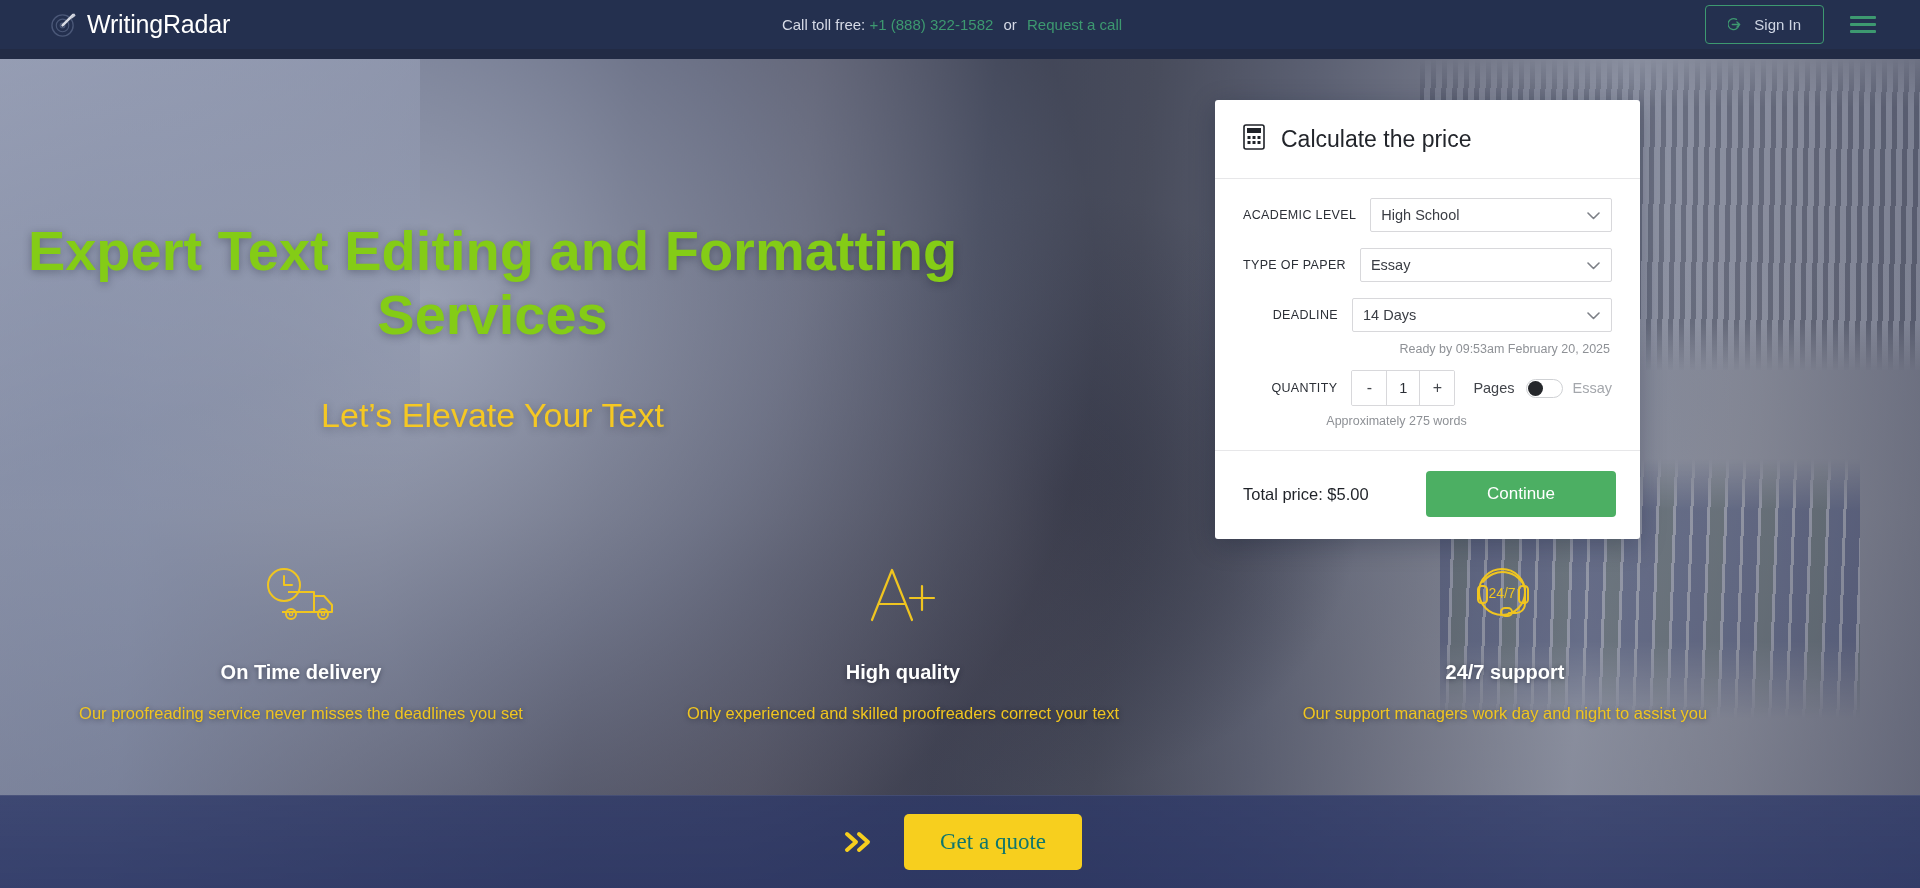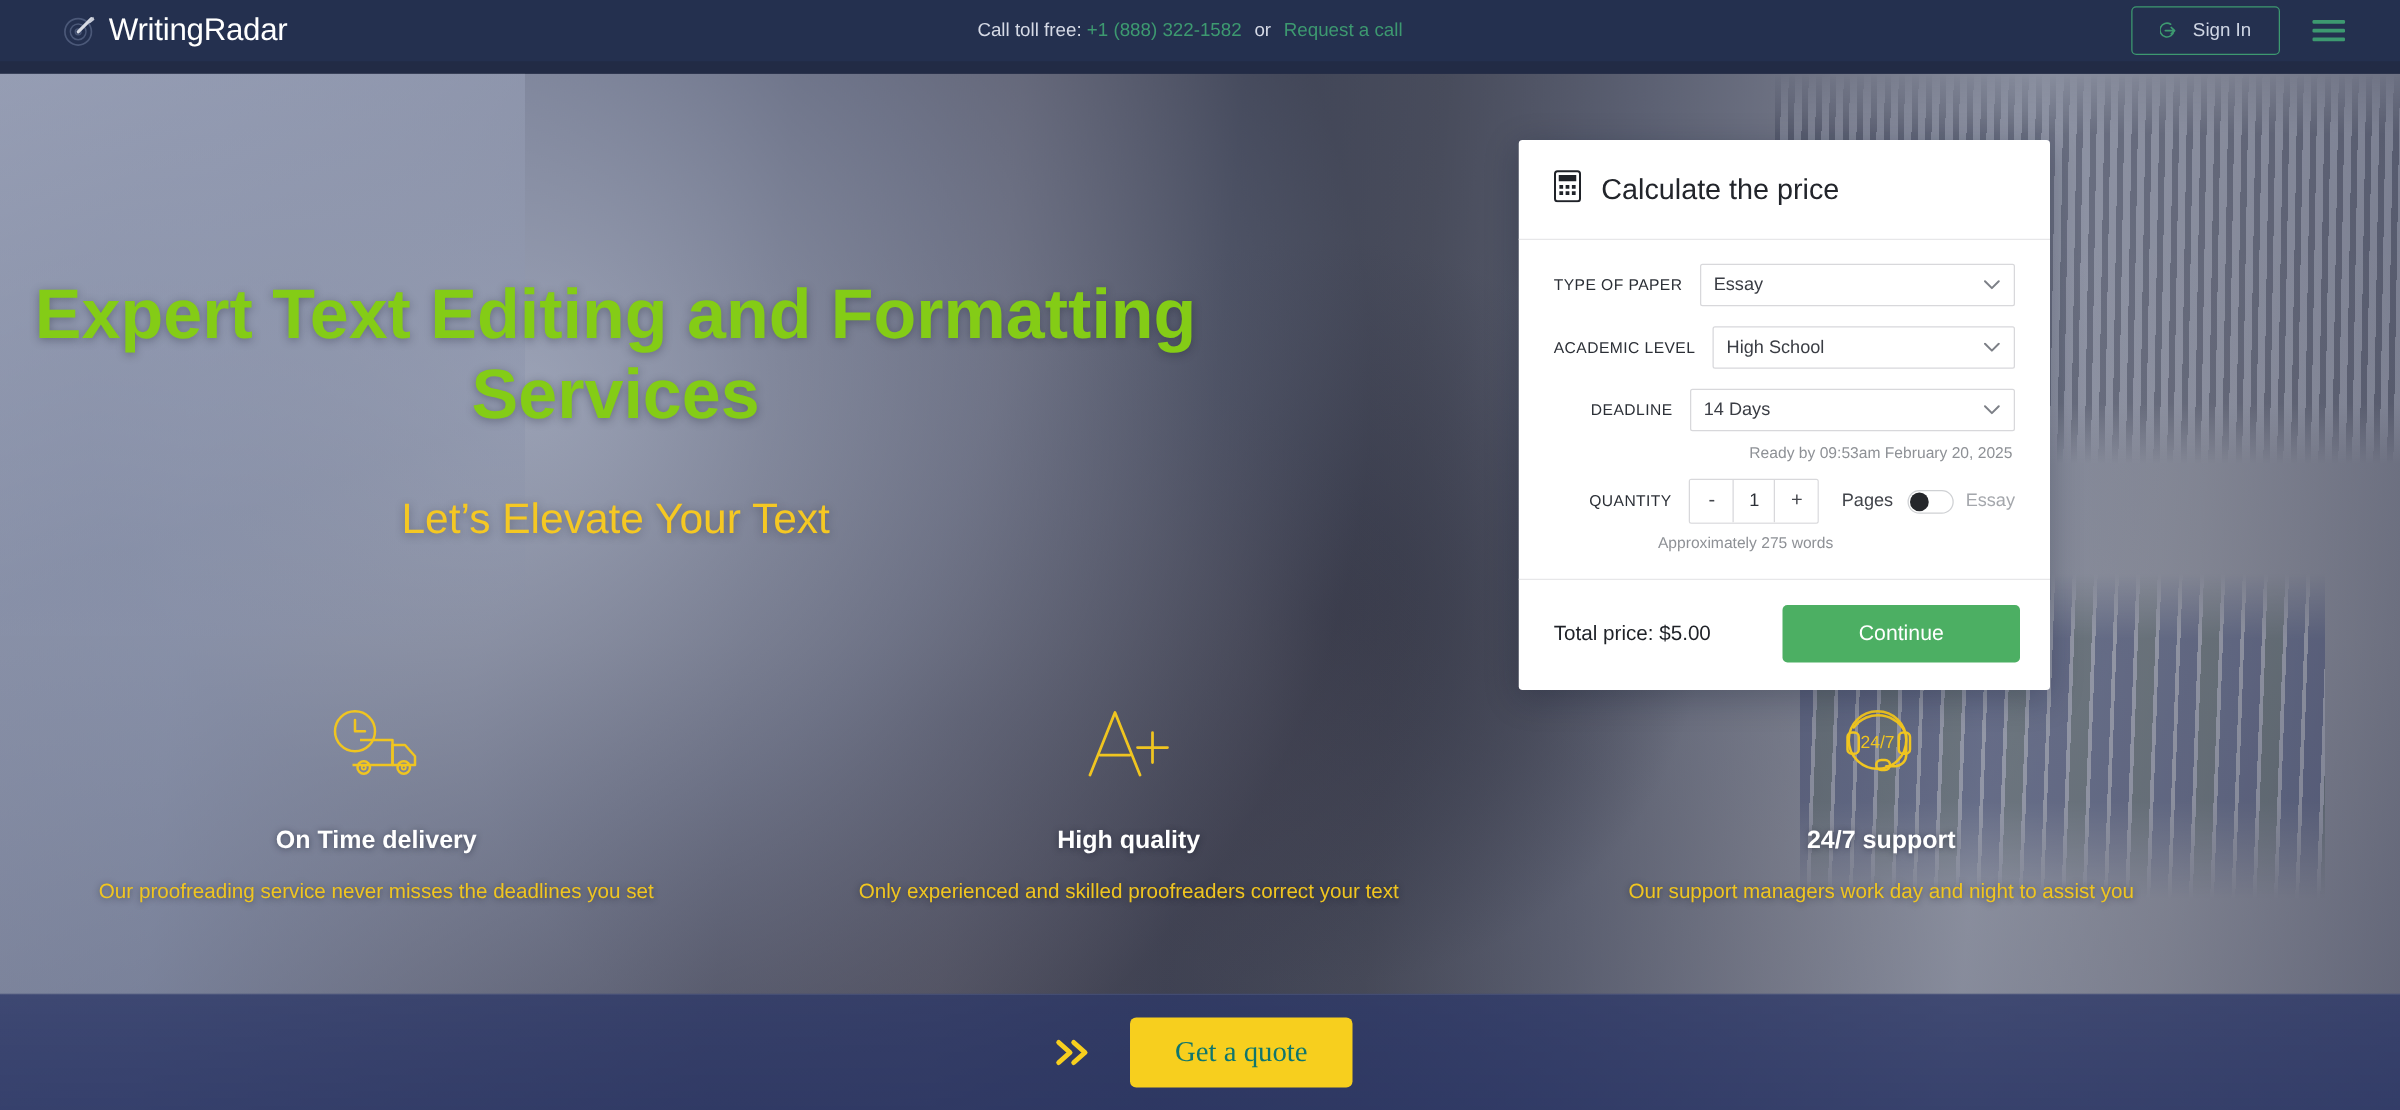--- a/index.html
+++ b/index.html
@@ -164,21 +164,21 @@
   .cta-quote-btn {
     background: #f7cf1e; color: #0f766e;
     border: none; border-radius: 5px;
     font-size: 23px; font-family: Liberation Serif, serif;
     padding: 15px 36px; cursor: pointer;
   }
 
   
   .calc {
     position: absolute;
-    left: 1215px; top: 112px;
+    left: 1215px; top: 100px;
     width: 425px;
     background: #ffffff;
     border-radius: 3px;
     box-shadow: 0 6px 26px rgba(12,18,40,0.28);
     z-index: 30;
   }
   .calc-header {
     display: flex; align-items: center; gap: 16px;
     padding: 24px 0 24px 28px;
     border-bottom: 1px solid #e7e7e9;
@@ -385,35 +385,35 @@
         <rect x="9.5" y="17" width="3" height="3" fill="#1f2228"></rect>
         <rect x="14.5" y="17" width="3" height="3" fill="#1f2228"></rect>
       </svg>
     </span>
     <span class="calc-title">Calculate the price</span>
   </div>
 
   <div class="calc-body">
 
     <div class="calc-row">
-      <span class="calc-label">TYPE OF PAPER</span>
+      <span class="calc-label">ACADEMIC LEVEL</span>
       <div class="calc-select">
-        <span>Essay</span>
+        <span>High School</span>
         <span class="chev">
           <svg width="13" height="8" viewBox="0 0 13 8">
               <path d="M1 1 L6.5 6.5 L12 1" fill="none" stroke="#7d8087" stroke-width="1.6" stroke-linecap="round" stroke-linejoin="round"></path>
             </svg>
         </span>
       </div>
     </div>
 
     <div class="calc-row">
-      <span class="calc-label">ACADEMIC LEVEL</span>
+      <span class="calc-label">TYPE OF PAPER</span>
       <div class="calc-select">
-        <span>High School</span>
+        <span>Essay</span>
         <span class="chev">
           <svg width="13" height="8" viewBox="0 0 13 8">
               <path d="M1 1 L6.5 6.5 L12 1" fill="none" stroke="#7d8087" stroke-width="1.6" stroke-linecap="round" stroke-linejoin="round"></path>
             </svg>
         </span>
       </div>
     </div>
 
     <div class="calc-row" style="margin-bottom:10px;">
       <span class="calc-label">DEADLINE</span>

